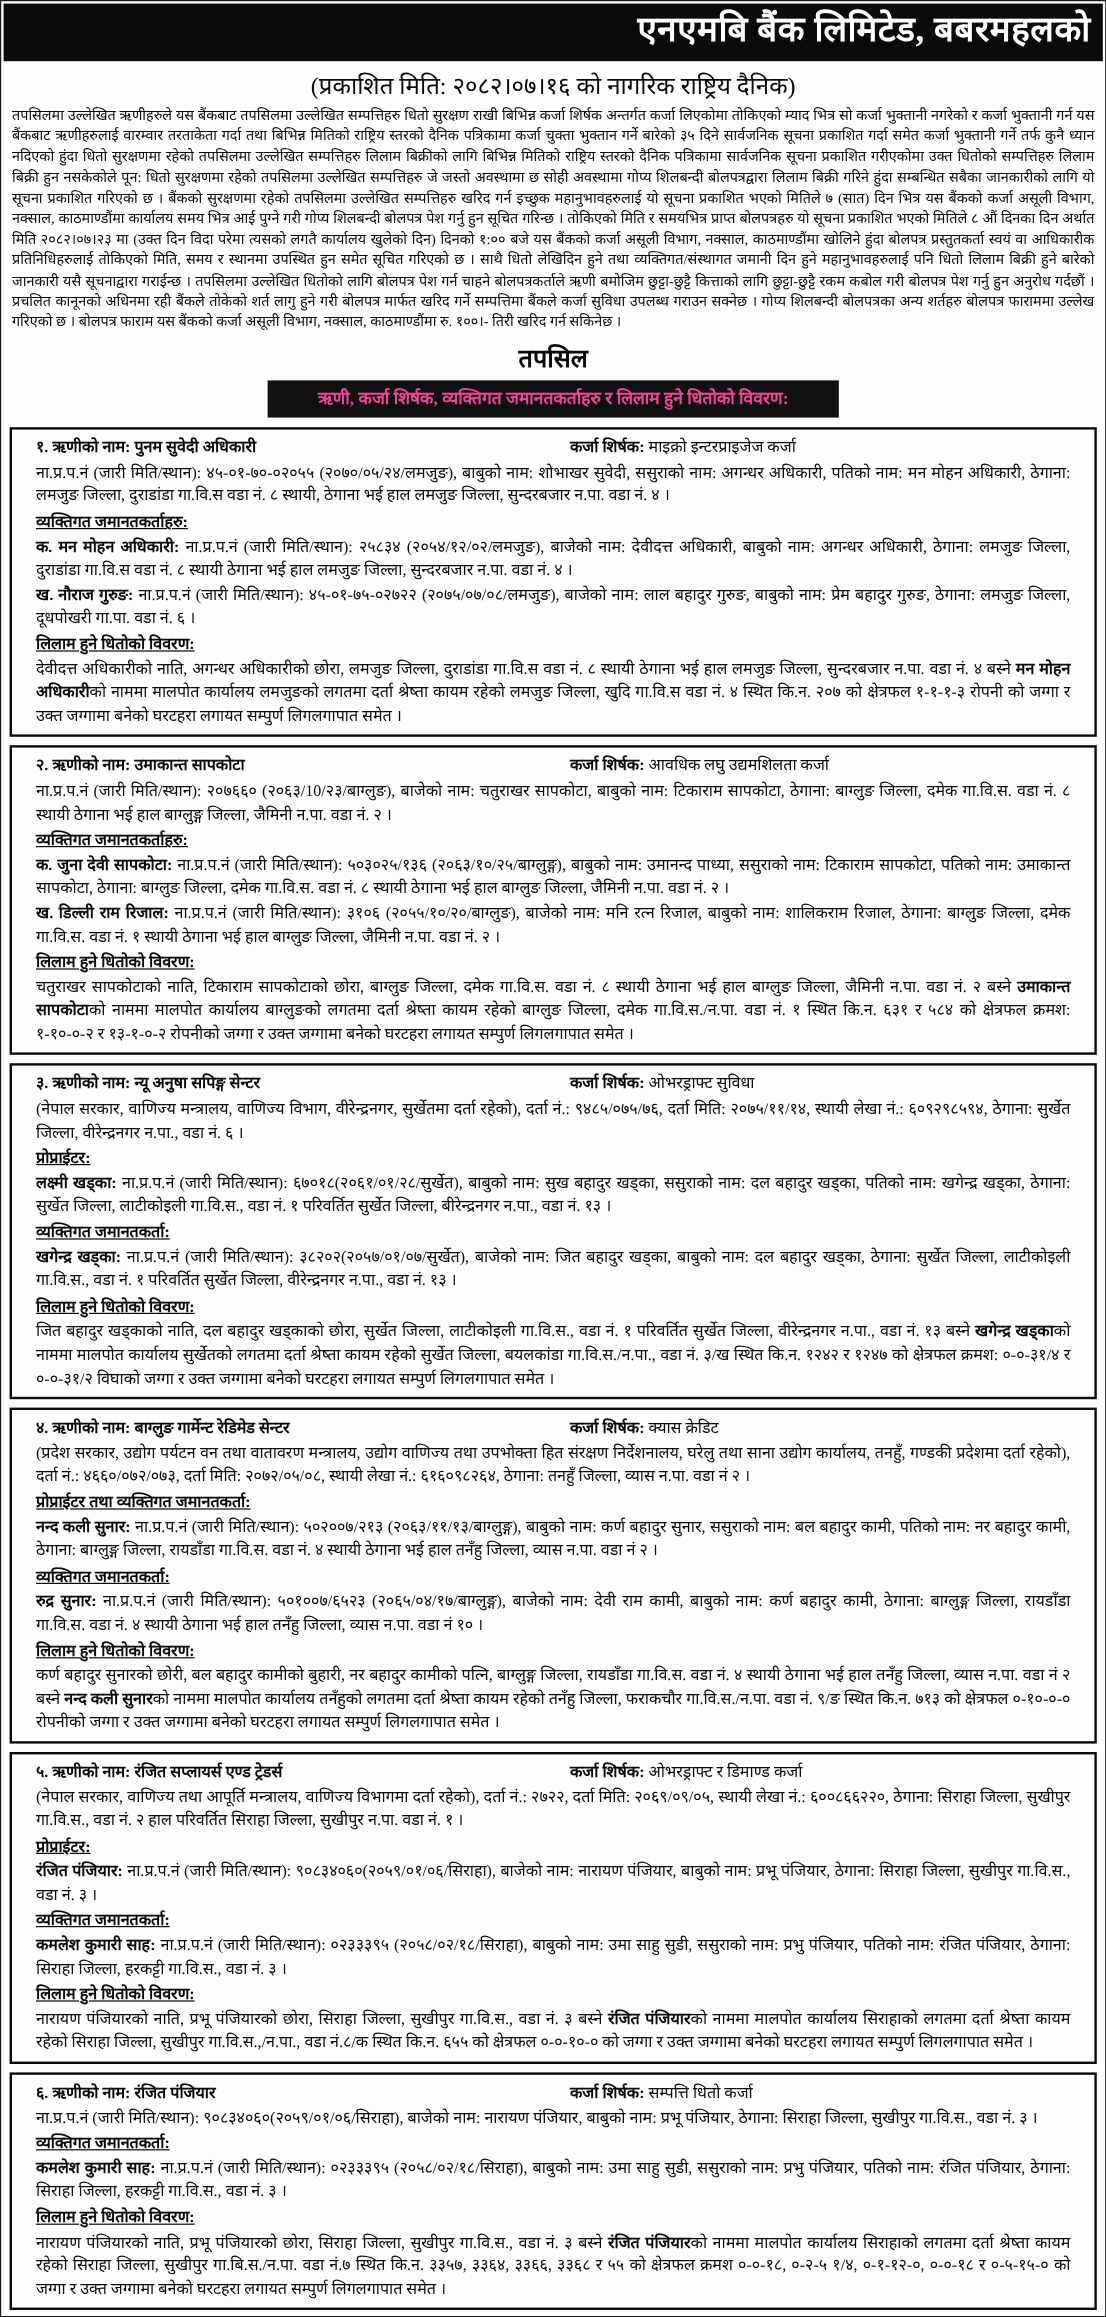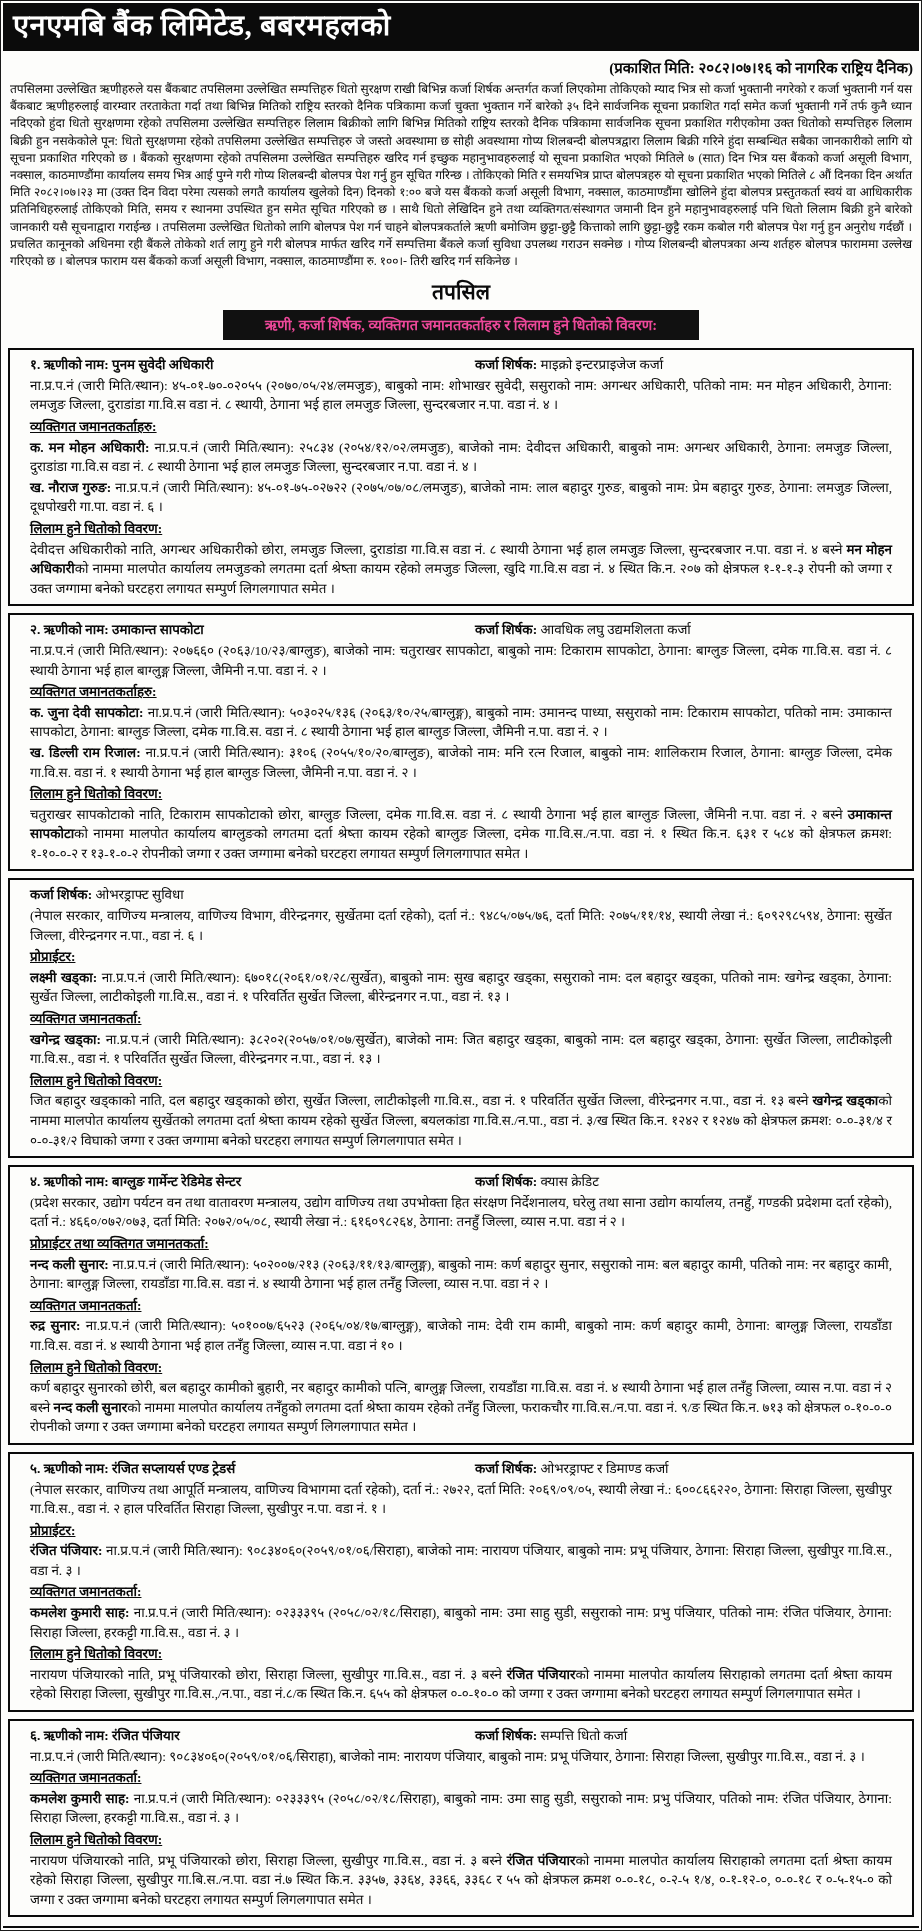--- a/index.html
+++ b/index.html
@@ -4,28 +4,28 @@
 <style>
   html,body{margin:0;padding:0;background:#c8c8c8;}
   .page{
     position:relative; width:922px; height:1931px; margin:0 auto;
     background:#fdfdfb; color:#0a0a0a; box-sizing:border-box;
     border:1px solid #1a1a1a; overflow:hidden;
     display:flex; flex-direction:column;
     font-family:"Liberation Serif","DejaVu Serif",serif;
   }
   .title-band{
-    background:#0b0b0b; color:#ffffff; text-align:left;
+    background:#0b0b0b; color:#ffffff; text-align:right;
     padding:6px 10px 9px; margin:2px 2px 0 2px;
   }
   .title-band .t1,.title-band .t2{
     font-weight:bold; font-size:29px; line-height:33px; letter-spacing:.5px;
   }
   .pub-date{
-    text-align:right; font-weight:bold; font-size:15px; margin:6px 8px 4px;
+    text-align:center; font-weight:normal; font-size:20px; margin:6px 8px 4px;
   }
   .body-text{
     margin:0 9px; font-size:12px; line-height:17.2px; text-align:justify;
   }
   .tapasil{ text-align:center; font-weight:bold; font-size:21px; margin:7px 0 5px; }
   .table-bar{
     background:#111; color:#ec4899; font-weight:bold; font-size:14.5px;
     width:460px; margin:0 auto 8px; text-align:center; padding:4px 8px 6px;
   }
   .sections{ margin:0 7px; }
@@ -80,20 +80,21 @@
         </div>
         <div class="sec-para">ना.प्र.प.नं (जारी मिति/स्थान): २०७६६० (२०६३/10/२३/बाग्लुङ), बाजेको नाम: चतुराखर सापकोटा, बाबुको नाम: टिकाराम सापकोटा, ठेगाना: बाग्लुङ जिल्ला, दमेक गा.वि.स. वडा नं. ८ स्थायी ठेगाना भई हाल बाग्लुङ्ग जिल्ला, जैमिनी न.पा. वडा नं. २ ।</div>
         <div class="sec-heading">व्यक्तिगत जमानतकर्ताहरु:</div>
         <div class="sec-entry"><span class="entry-name">क. जुना देवी सापकोटा: </span>ना.प्र.प.नं (जारी मिति/स्थान): ५०३०२५/१३६ (२०६३/१०/२५/बाग्लुङ्ग), बाबुको नाम: उमानन्द पाध्या, ससुराको नाम: टिकाराम सापकोटा, पतिको नाम: उमाकान्त सापकोटा, ठेगाना: बाग्लुङ जिल्ला, दमेक गा.वि.स. वडा नं. ८ स्थायी ठेगाना भई हाल बाग्लुङ जिल्ला, जैमिनी न.पा. वडा नं. २ ।</div>
         <div class="sec-entry"><span class="entry-name">ख. डिल्ली राम रिजाल: </span>ना.प्र.प.नं (जारी मिति/स्थान): ३१०६ (२०५५/१०/२०/बाग्लुङ), बाजेको नाम: मनि रत्न रिजाल, बाबुको नाम: शालिकराम रिजाल, ठेगाना: बाग्लुङ जिल्ला, दमेक गा.वि.स. वडा नं. १ स्थायी ठेगाना भई हाल बाग्लुङ जिल्ला, जैमिनी न.पा. वडा नं. २ ।</div>
         <div class="sec-heading">लिलाम हुने धितोको विवरण:</div>
         <div class="sec-para">चतुराखर सापकोटाको नाति, टिकाराम सापकोटाको छोरा, बाग्लुङ जिल्ला, दमेक गा.वि.स. वडा नं. ८ स्थायी ठेगाना भई हाल बाग्लुङ जिल्ला, जैमिनी न.पा. वडा नं. २ बस्ने <b>उमाकान्त सापकोटा</b>को नाममा मालपोत कार्यालय बाग्लुङको लगतमा दर्ता श्रेष्ता कायम रहेको बाग्लुङ जिल्ला, दमेक गा.वि.स./न.पा. वडा नं. १ स्थित कि.न. ६३१ र ५८४ को क्षेत्रफल क्रमश: १-१०-०-२ र १३-१-०-२ रोपनीको जग्गा र उक्त जग्गामा बनेको घरटहरा लगायत सम्पुर्ण लिगलगापात समेत ।</div>
       </div>
       <div class="sec-box">
         <div class="sec-head">
+          <span class="sec-title">३. ऋणीको नाम: न्यू अनुषा सपिङ्ग सेन्टर</span>
           <span class="sec-loan"><b>कर्जा शिर्षक:</b><span class="loan-value"> ओभरड्राफ्ट सुविधा</span></span>
         </div>
         <div class="sec-para">(नेपाल सरकार, वाणिज्य मन्त्रालय, वाणिज्य विभाग, वीरेन्द्रनगर, सुर्खेतमा दर्ता रहेको), दर्ता नं.: ९४८५/०७५/७६, दर्ता मिति: २०७५/११/१४, स्थायी लेखा नं.: ६०९२९८५९४, ठेगाना: सुर्खेत जिल्ला, वीरेन्द्रनगर न.पा., वडा नं. ६ ।</div>
         <div class="sec-heading">प्रोप्राईटर:</div>
         <div class="sec-entry"><span class="entry-name">लक्ष्मी खड्का: </span>ना.प्र.प.नं (जारी मिति/स्थान): ६७०१८(२०६१/०१/२८/सुर्खेत), बाबुको नाम: सुख बहादुर खड्का, ससुराको नाम: दल बहादुर खड्का, पतिको नाम: खगेन्द्र खड्का, ठेगाना: सुर्खेत जिल्ला, लाटीकोइली गा.वि.स., वडा नं. १ परिवर्तित सुर्खेत जिल्ला, बीरेन्द्रनगर न.पा., वडा नं. १३ ।</div>
         <div class="sec-heading">व्यक्तिगत जमानतकर्ता:</div>
         <div class="sec-entry"><span class="entry-name">खगेन्द्र खड्का: </span>ना.प्र.प.नं (जारी मिति/स्थान): ३८२०२(२०५७/०१/०७/सुर्खेत), बाजेको नाम: जित बहादुर खड्का, बाबुको नाम: दल बहादुर खड्का, ठेगाना: सुर्खेत जिल्ला, लाटीकोइली गा.वि.स., वडा नं. १ परिवर्तित सुर्खेत जिल्ला, वीरेन्द्रनगर न.पा., वडा नं. १३ ।</div>
         <div class="sec-heading">लिलाम हुने धितोको विवरण:</div>
         <div class="sec-para">जित बहादुर खड्काको नाति, दल बहादुर खड्काको छोरा, सुर्खेत जिल्ला, लाटीकोइली गा.वि.स., वडा नं. १ परिवर्तित सुर्खेत जिल्ला, वीरेन्द्रनगर न.पा., वडा नं. १३ बस्ने <b>खगेन्द्र खड्का</b>को नाममा मालपोत कार्यालय सुर्खेतको लगतमा दर्ता श्रेष्ता कायम रहेको सुर्खेत जिल्ला, बयलकांडा गा.वि.स./न.पा., वडा नं. ३/ख स्थित कि.न. १२४२ र १२४७ को क्षेत्रफल क्रमश: ०-०-३१/४ र ०-०-३१/२ विघाको जग्गा र उक्त जग्गामा बनेको घरटहरा लगायत सम्पुर्ण लिगलगापात समेत ।</div>
       </div>

